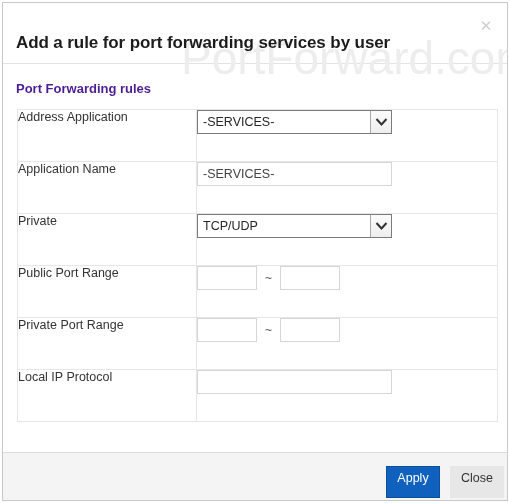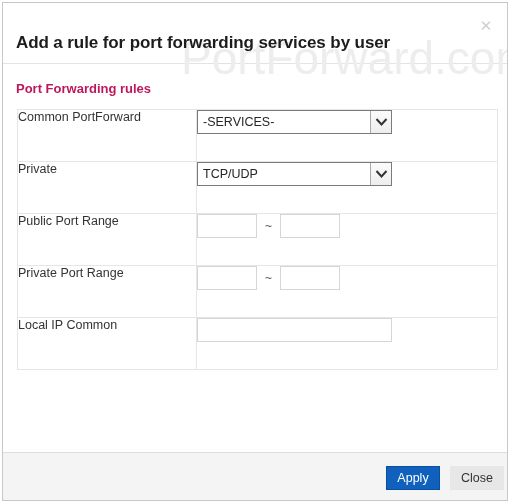--- a/index.html
+++ b/index.html
@@ -75,21 +75,21 @@
   
   .body {
     position: relative;
     padding: 0;
     z-index: 2;
   }
   .section-title {
     margin: 17px 0 0 13px;
     font-size: 13px;
     font-weight: bold;
-    color: #be185d;
+    color: #4c1d95;
   }
 
   
   .form-table {
     margin: 13px 0 0 14px;
     width: 480px;
     border-collapse: collapse;
     table-layout: fixed;
     background: #fff;
   }
@@ -184,21 +184,21 @@
     right: 0;
     bottom: 0;
     height: 48px;
     background: #f4f4f4;
     border-top: 1px solid #dcdcdc;
     box-sizing: border-box;
   }
   .btn {
     position: absolute;
     top: 13px;
-    height: 24px;
+    height: 32px;
     min-width: 54px;
     font-family: "Liberation Sans", sans-serif;
     font-size: 12.5px;
     line-height: 23px;
     text-align: center;
     box-sizing: border-box;
     cursor: pointer;
     padding: 0 10px;
   }
   .btn-primary {
@@ -231,33 +231,39 @@
     <div class="section-title">Port Forwarding rules</div>
 
     <table class="form-table">
       <colgroup>
         <col class="col-label">
         <col class="col-field">
       </colgroup>
       <tbody>
 
         <tr>
-          <td class="row-label">Common PortForward</td>
+          <td class="row-label">Address Application</td>
           <td class="row-field">
             <div class="select-box">
               <span class="select-value">-SERVICES-</span>
               <span class="select-arrow">
                 <svg width="13" height="10" viewBox="0 0 13 10">
                     <path d="M1.5 2 L6.5 7.5 L11.5 2" fill="none" stroke="#333" stroke-width="2"></path>
                   </svg>
               </span>
             </div>
           </td>
         </tr>
 
+        <tr>
+          <td class="row-label">Application Name</td>
+          <td class="row-field">
+            <input class="text-input" type="text" value="-SERVICES-" style="">
+          </td>
+        </tr>
 
         <tr>
           <td class="row-label">Private</td>
           <td class="row-field">
             <div class="select-box">
               <span class="select-value">TCP/UDP</span>
               <span class="select-arrow">
                 <svg width="13" height="10" viewBox="0 0 13 10">
                     <path d="M1.5 2 L6.5 7.5 L11.5 2" fill="none" stroke="#333" stroke-width="2"></path>
                   </svg>
@@ -278,21 +284,21 @@
         <tr>
           <td class="row-label">Private Port Range</td>
           <td class="row-field">
             <input class="text-input small" type="text" value="" style="">
             <span class="tilde">~</span>
             <input class="text-input small" type="text" value="" style="">
           </td>
         </tr>
 
         <tr>
-          <td class="row-label">Local IP Common</td>
+          <td class="row-label">Local IP Protocol</td>
           <td class="row-field">
             <input class="text-input" type="text" value="" style="">
           </td>
         </tr>
 
       </tbody>
     </table>
   </div>
 
   <div class="footer">

